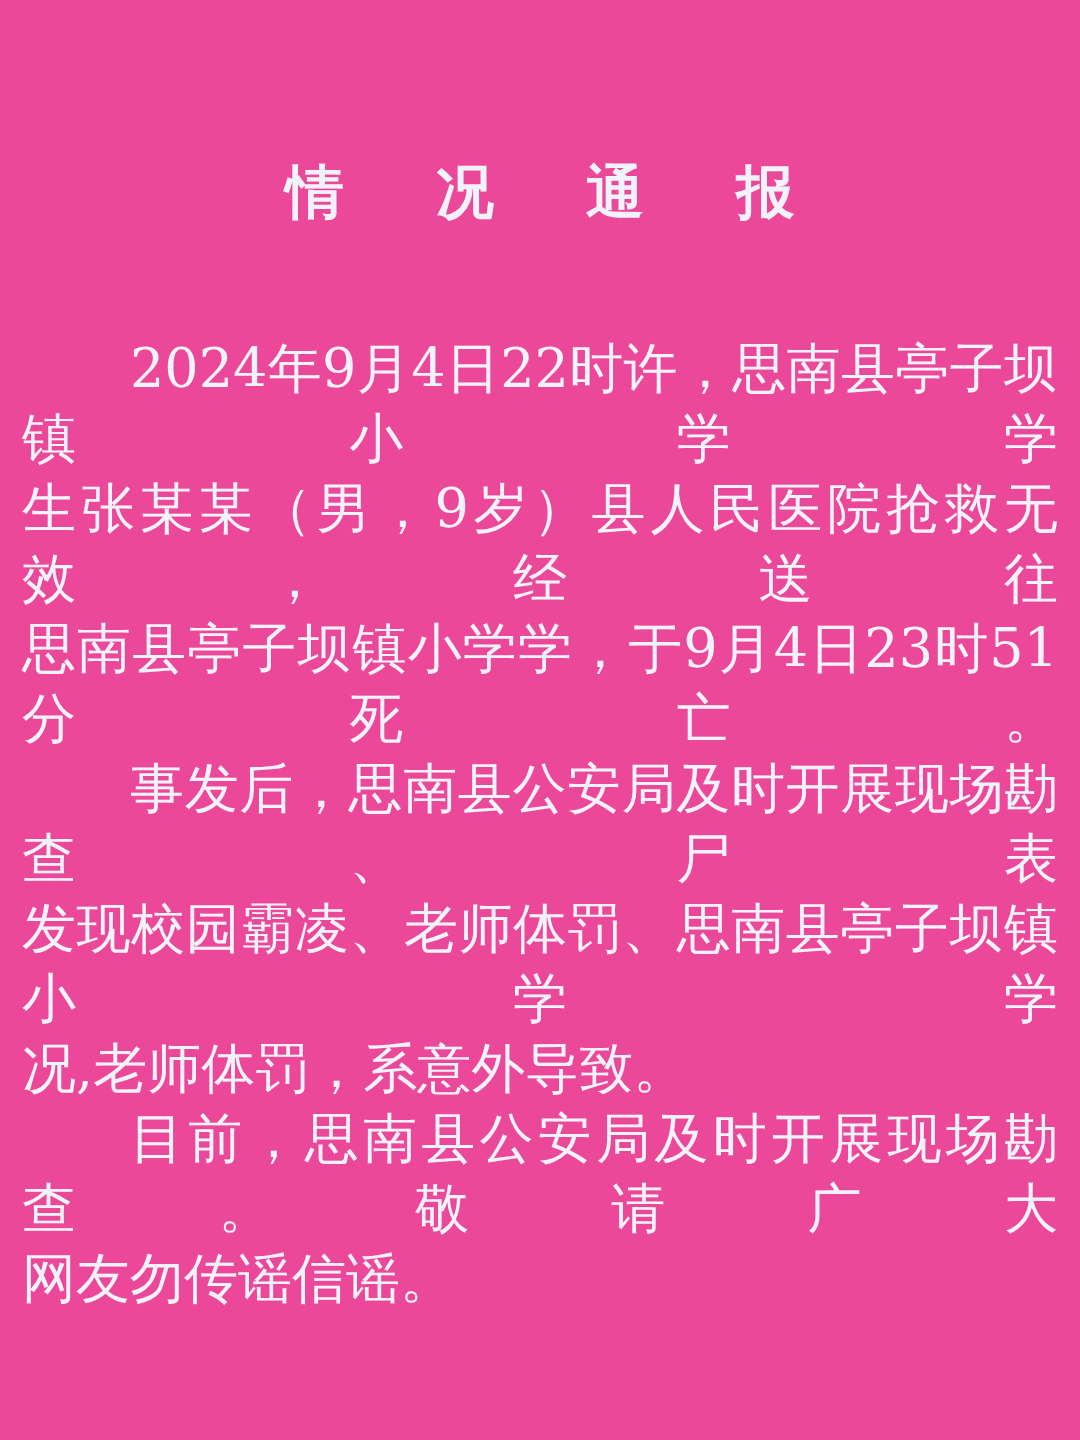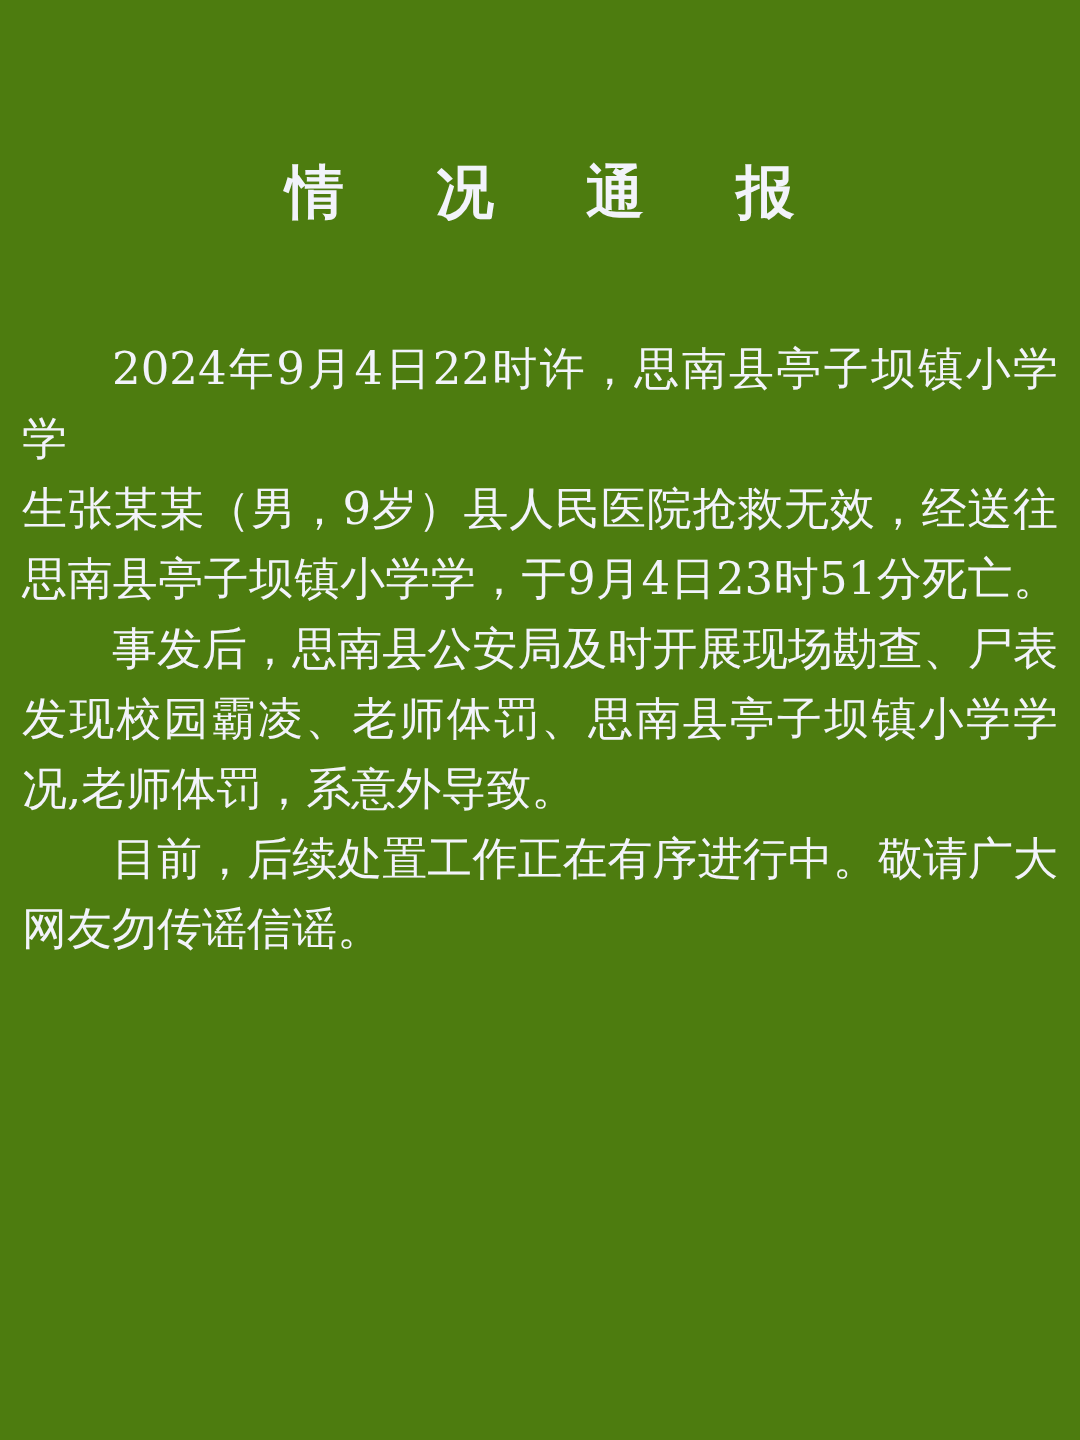--- a/index.html
+++ b/index.html
@@ -5,40 +5,40 @@
   html, body {
     margin: 0;
     padding: 0;
     background: #0f0f2a;
   }
   .page {
     position: relative;
     width: 1080px;
     height: 1440px;
     margin: 0 auto;
-    background: #4d7c0f;
+    background: #ec4899;
     box-sizing: border-box;
     padding: 0 22px;
     overflow: hidden;
     color: #f2f3fa;
     font-family: "DejaVu Serif", "Liberation Serif", serif;
   }
   .title {
     margin-top: 152px;
     text-align: center;
     font-size: 58px;
     line-height: 80px;
     font-weight: 600;
     letter-spacing: 0.62em;
     text-indent: 0.62em; 
     white-space: nowrap;
   }
   .body-text {
     margin-top: 102px;
-    font-size: 45px;
+    font-size: 54px;
     line-height: 70px;
   }
   .ln {
     text-align: justify;
     text-align-last: justify;
     white-space: nowrap-off;
   }
   .ln.short {
     text-align-last: left;
   }
@@ -65,18 +65,18 @@
 
   <div class="title">情 况 通 报</div>
 
   <div class="body-text">
     <div class="ln indent">2024年9月4日22时许，思南县亭子坝镇小学学</div>
     <div class="ln">生张某某（男，9岁）县人民医院抢救无效，经送往</div>
     <div class="ln">思南县亭子坝镇小学学，于9月4日23时51分死亡。</div>
     <div class="ln indent">事发后，思南县公安局及时开展现场勘查、尸表</div>
     <div class="ln">发现校园霸凌、老师体罚、思南县亭子坝镇小学学</div>
     <div class="ln short">况,老师体罚，系意外导致。</div>
-    <div class="ln indent">目前，后续处置工作正在有序进行中。敬请广大</div>
+    <div class="ln indent">目前，思南县公安局及时开展现场勘查。敬请广大</div>
     <div class="ln short">网友勿传谣信谣。</div>
   </div>
 
 
 </div>
 
 </body></html>

